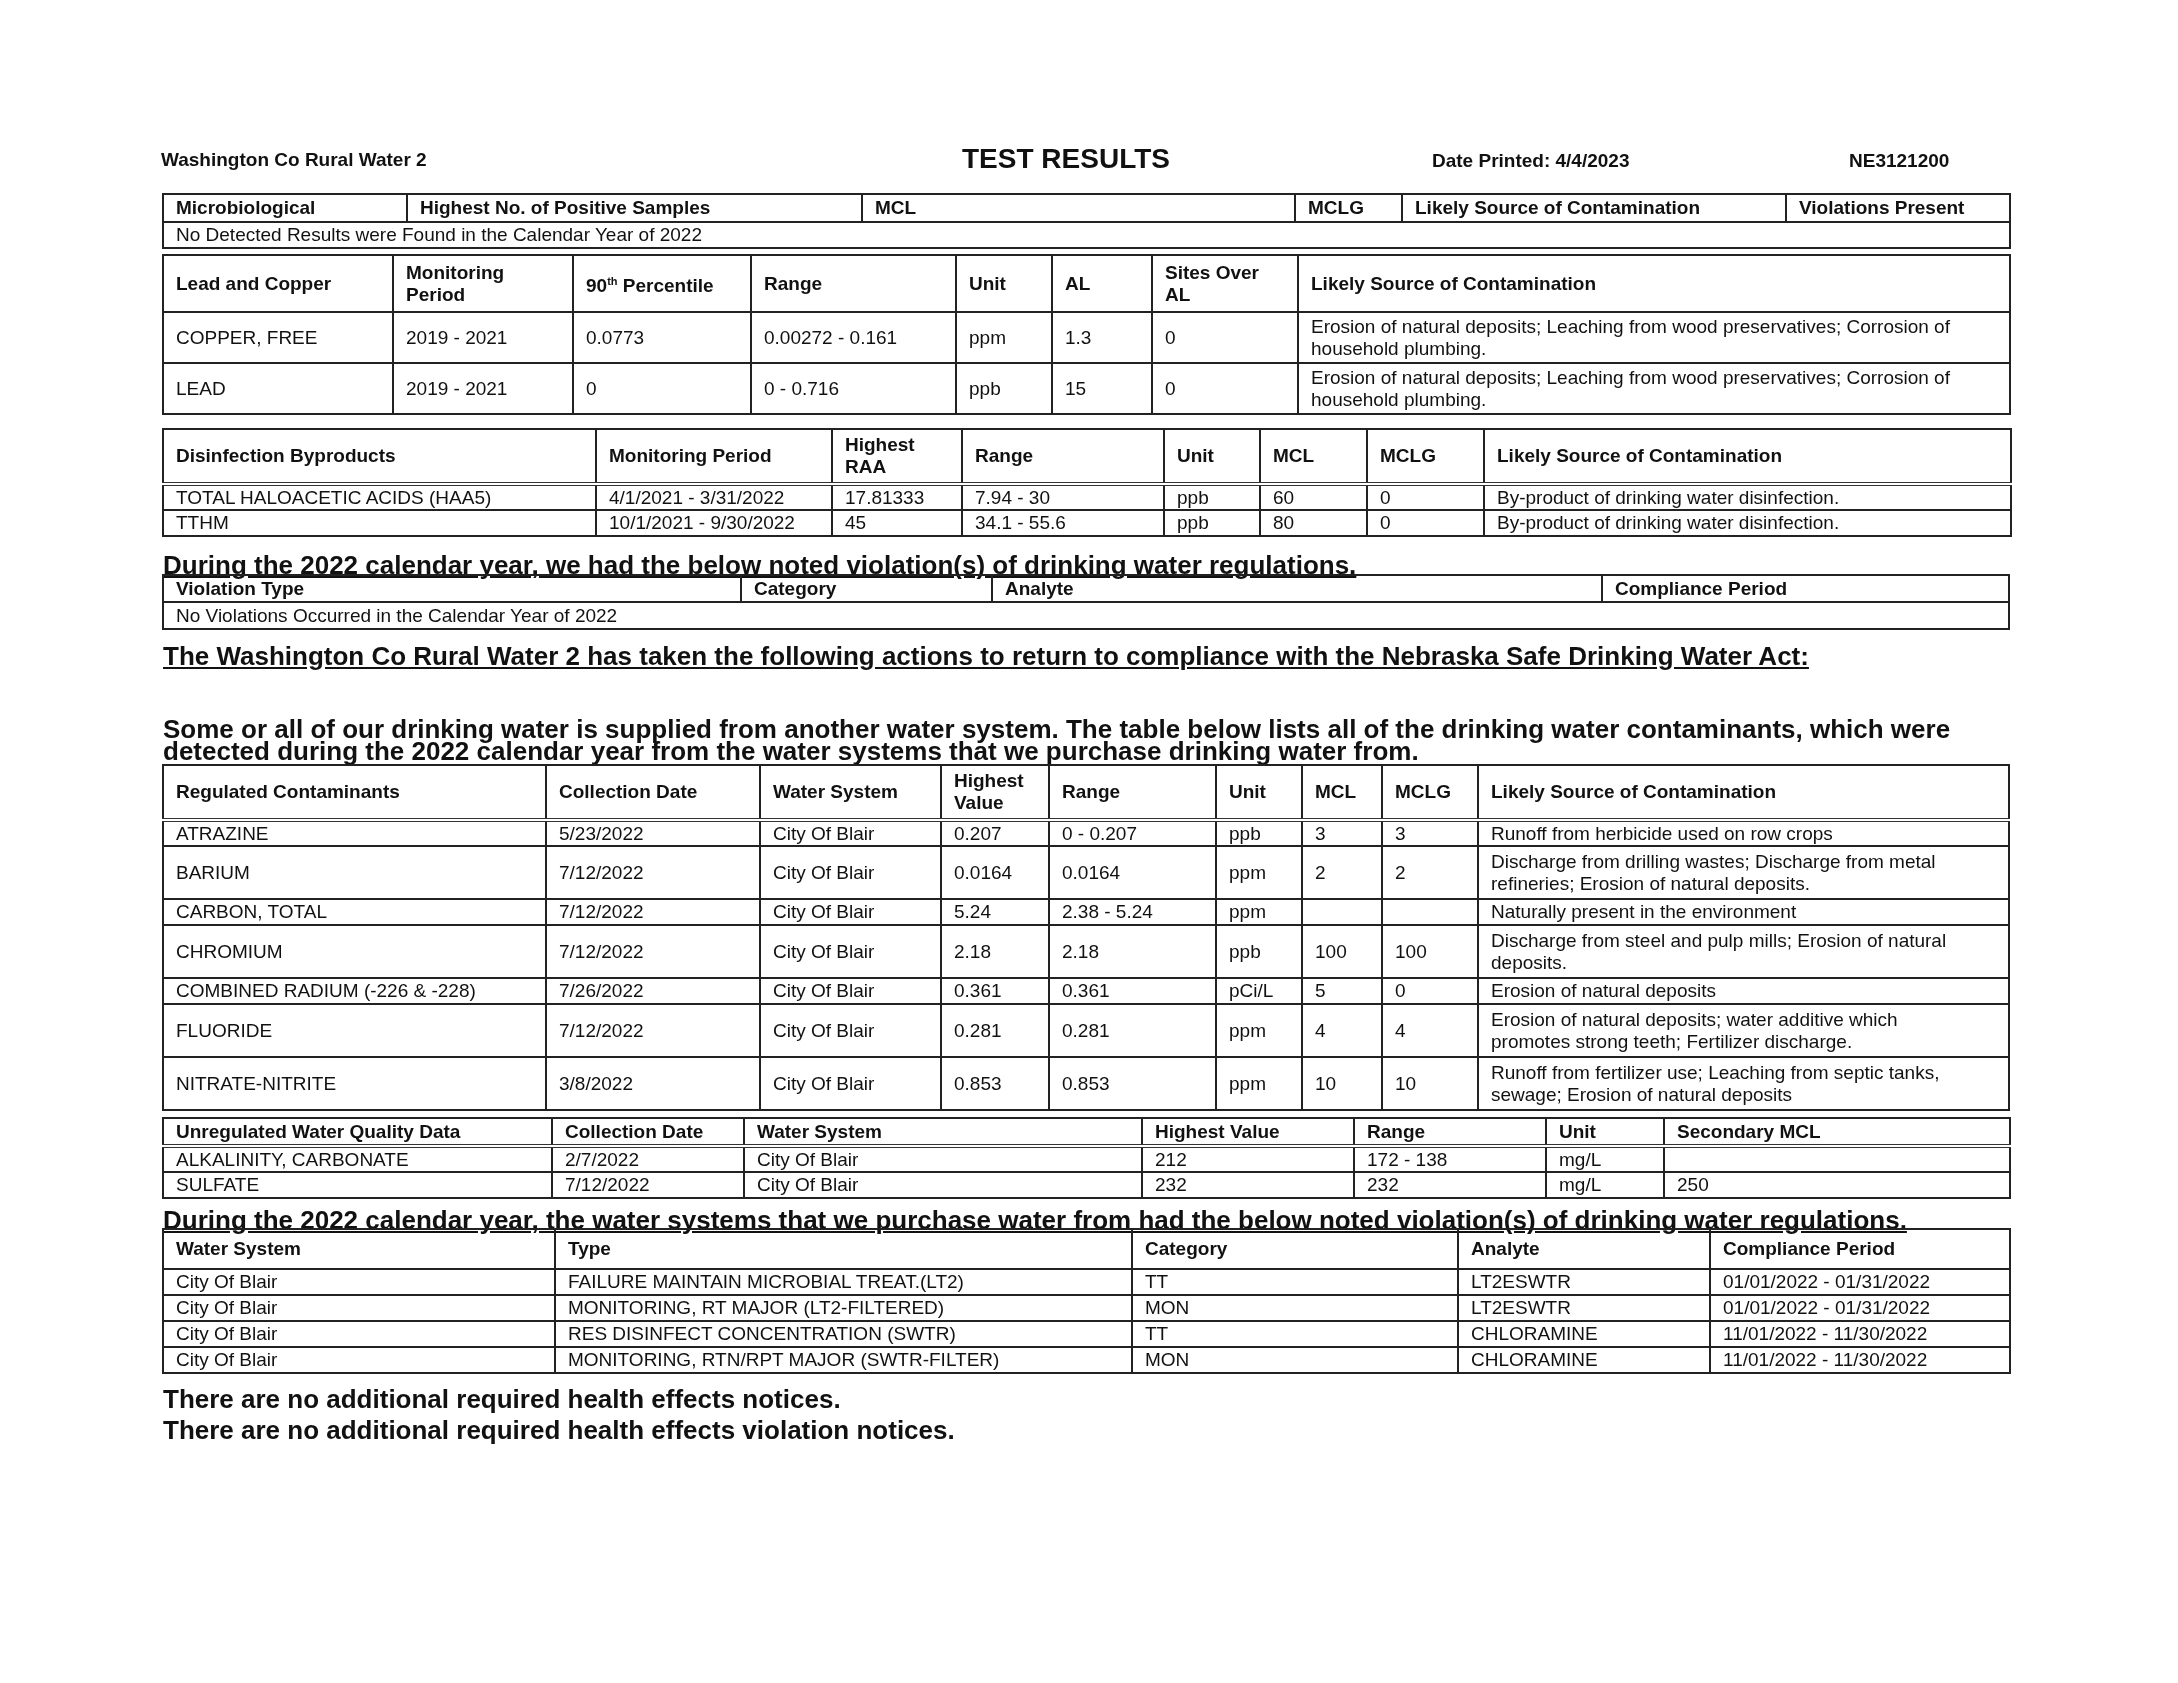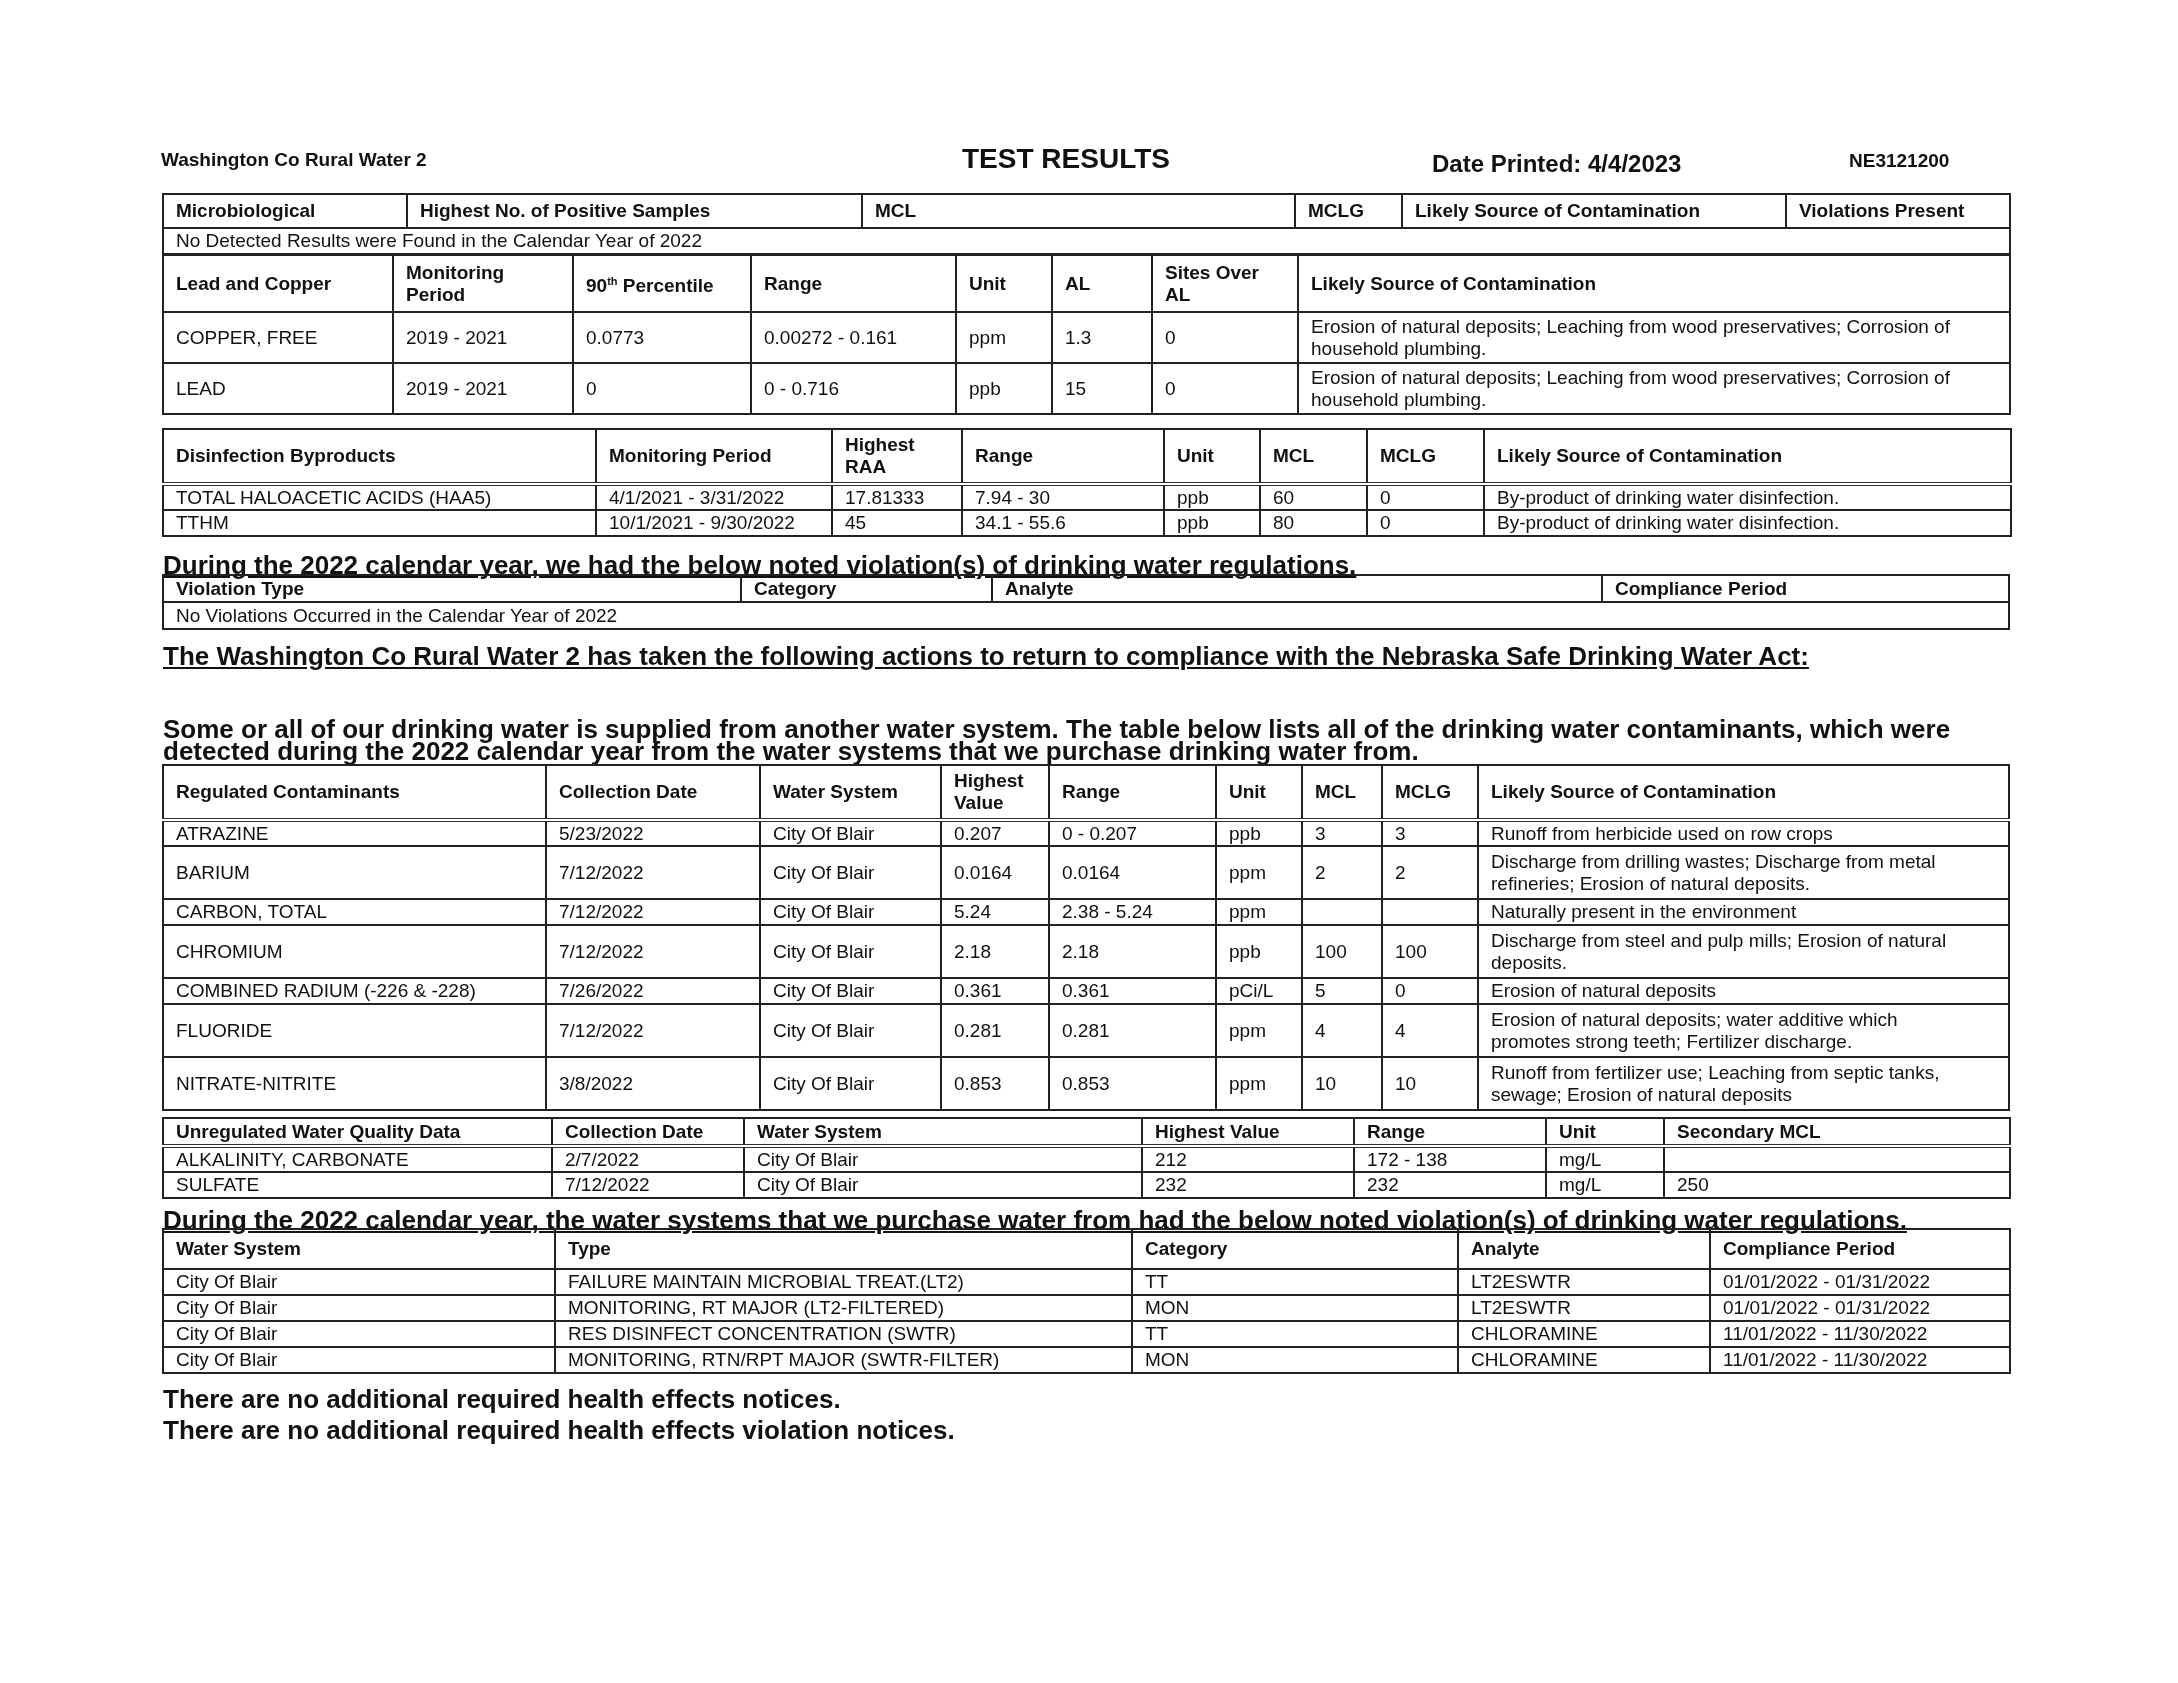--- a/index.html
+++ b/index.html
@@ -1,21 +1,21 @@
 <!DOCTYPE html>
 <html><head>
 <meta charset="utf-8">
 <style>
   html, body { margin: 0; padding: 0; background: #ffffff; }
   body { width: 2178px; height: 1683px; position: relative; overflow: hidden;
          font-family: "Liberation Sans", sans-serif; color: #111; }
   .abs { position: absolute; }
   .hdr-left { left: 161px; top: 149px; font-size: 19px; font-weight: bold; }
   .hdr-title { left: 962px; top: 143px; font-size: 28px; font-weight: bold; }
-  .hdr-date { left: 1432px; top: 150px; font-size: 24px; font-weight: bold; }
+  .hdr-date { left: 1432px; top: 150px; font-size: 19px; font-weight: bold; }
   .hdr-id { left: 1849px; top: 150px; font-size: 19px; font-weight: bold; }
 
   table.t { position: absolute; border-collapse: collapse; table-layout: fixed;
             font-size: 19px; }
   table.t td, table.t th { border: 2px solid #222; padding: 0 12px; text-align: left;
             vertical-align: middle; line-height: 22px; overflow: hidden; white-space: nowrap; }
   table.t th { font-weight: bold; }
   table.t td.wrap, table.t th.wrap { white-space: normal; }
   table.t tr.hrow th { border-bottom: 4px double #333; }
   .note { position: absolute; font-size: 26px; font-weight: bold; left: 163px; }
@@ -33,21 +33,21 @@
 <table class="t" style="left:162px; top:193px; width:1846px;">
   <colgroup>
       <col style="width:244px">
       <col style="width:455px">
       <col style="width:433px">
       <col style="width:107px">
       <col style="width:384px">
       <col style="width:224px">
     </colgroup>
   <tbody>
-      <tr style="height:34px">
+      <tr style="height:28px">
     <th>Microbiological</th>
     <th>Highest No. of Positive Samples</th>
     <th>MCL</th>
     <th>MCLG</th>
     <th>Likely Source of Contamination</th>
     <th>Violations Present</th>
   </tr>
   <tr style="height:26px">
     <td colspan="6">No Detected Results were Found in the Calendar Year of 2022</td>
   </tr>

